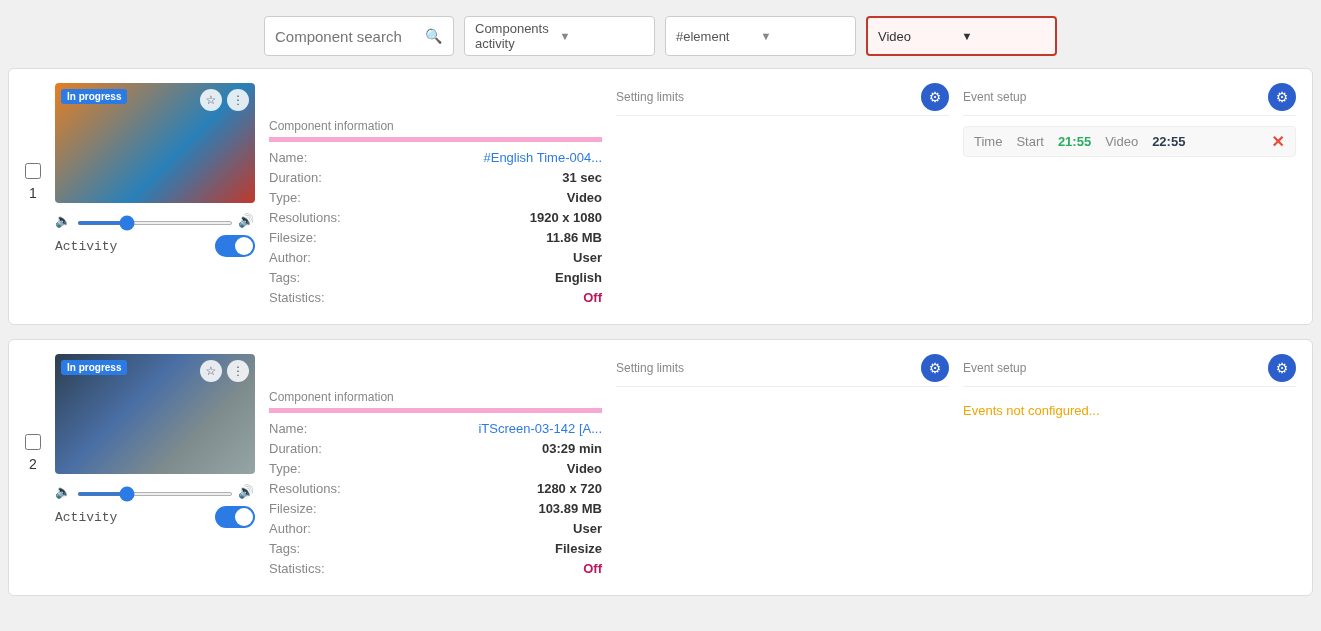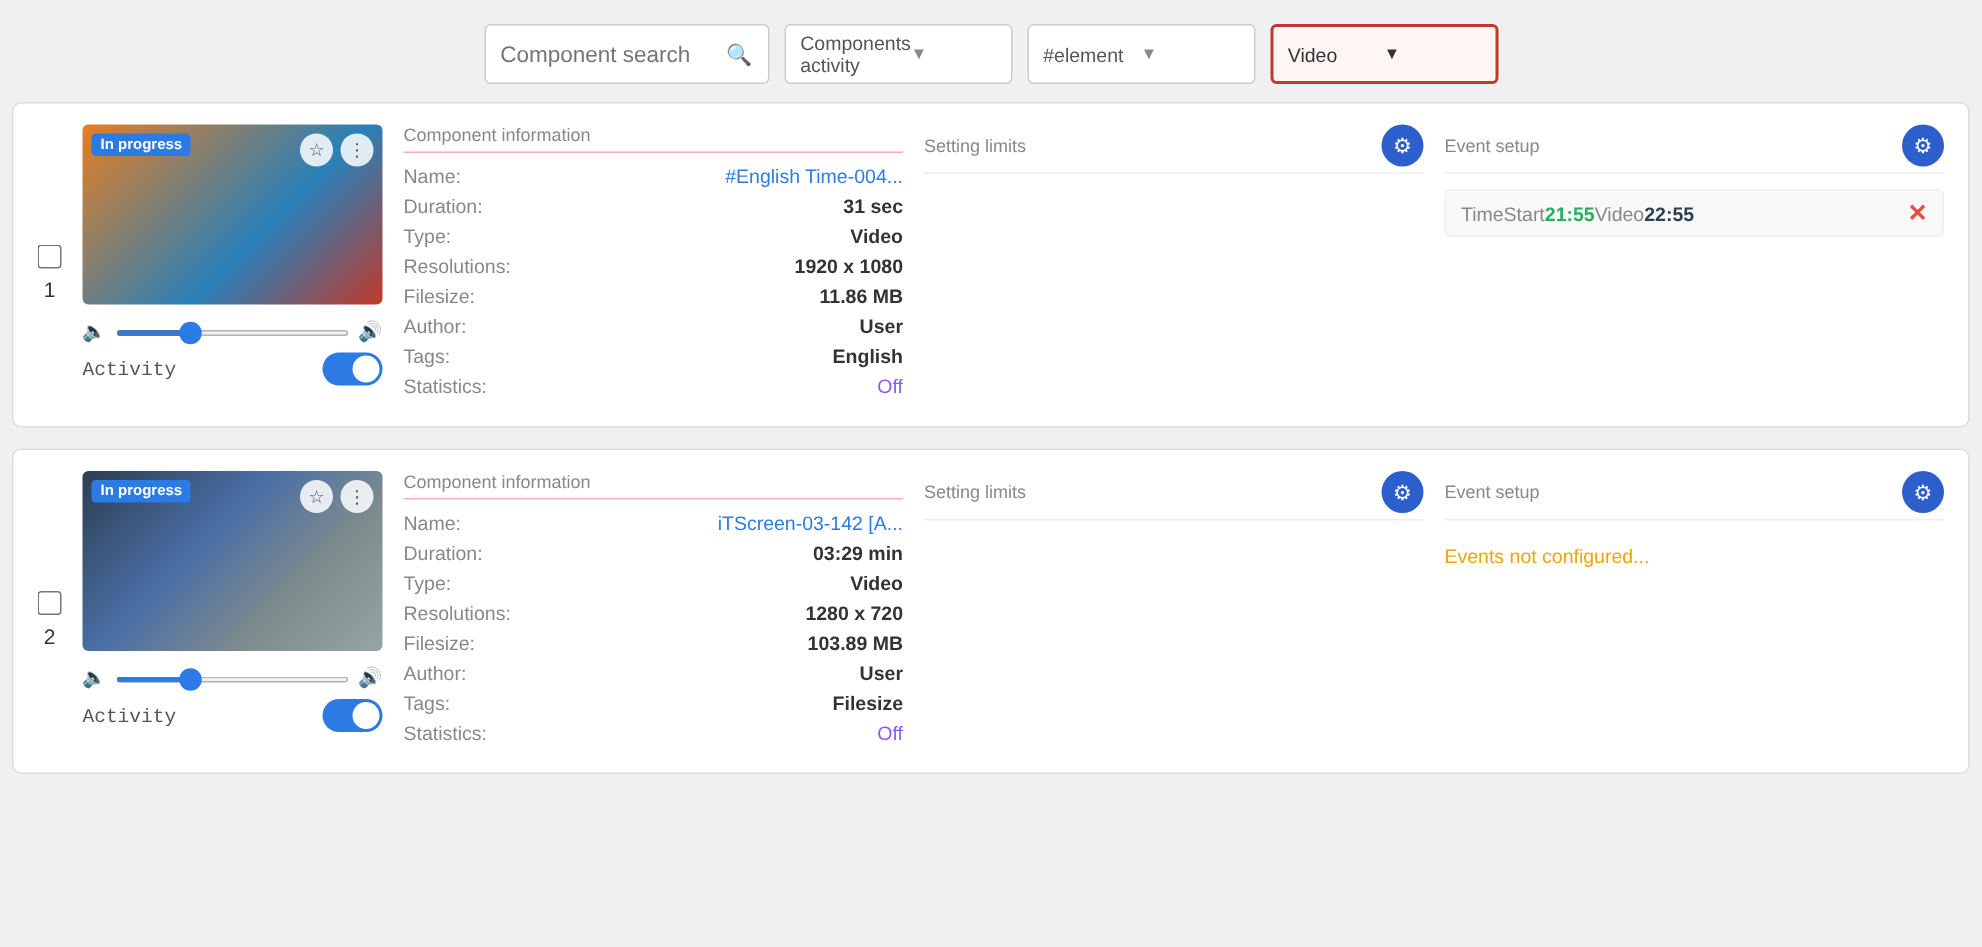--- a/index.html
+++ b/index.html
@@ -38,21 +38,21 @@
       margin-left: 4px;
       font-size: 14px;
     }
     .dropdown-wrap {
       display: flex;
       align-items: center;
       background: #fff;
       border: 1px solid #ccc;
       border-radius: 4px;
       padding: 4px 10px;
-      width: 152px;
+      width: 191px;
       cursor: pointer;
     }
     .dropdown-wrap span {
       flex: 1;
       font-size: 13px;
       color: #555;
     }
     .dropdown-wrap .chevron {
       font-size: 11px;
       color: #888;
@@ -193,22 +193,23 @@
 
     
     .info-panel {
       flex: 1;
       min-width: 200px;
     }
     .panel-title {
       font-size: 12px;
       color: #888;
       margin-bottom: 8px;
-      border-bottom: 1px solid #f9a8d4;
+      border-bottom: 5px solid #f9a8d4;
       padding-bottom: 4px;
+      margin-top: 36px;
     }
     .info-row {
       display: flex;
       justify-content: space-between;
       margin-bottom: 5px;
     }
     .info-label {
       font-size: 13px;
       color: #888;
       min-width: 85px;
@@ -219,22 +220,22 @@
       color: #333;
       text-align: right;
     }
     .info-value.link {
       color: #2c7be5;
       font-weight: normal;
       cursor: pointer;
       text-decoration: none;
     }
     .info-value.off {
-      color: #8b5cf6;
-      font-weight: normal;
+      color: #be185d;
+      font-weight: bold;
     }
 
     
     .limits-panel {
       flex: 1;
       min-width: 160px;
     }
 
     
     .event-panel {
@@ -267,20 +268,21 @@
     }
 
     
     .event-row {
       display: flex;
       align-items: center;
       background: #f8f8f8;
       border: 1px solid #eee;
       border-radius: 4px;
       padding: 5px 10px;
+      gap: 14px;
     }
     .event-time-label {
       font-size: 13px;
       color: #888;
     }
     .event-time-start {
       font-size: 13px;
       color: #27ae60;
       font-weight: bold;
     }

